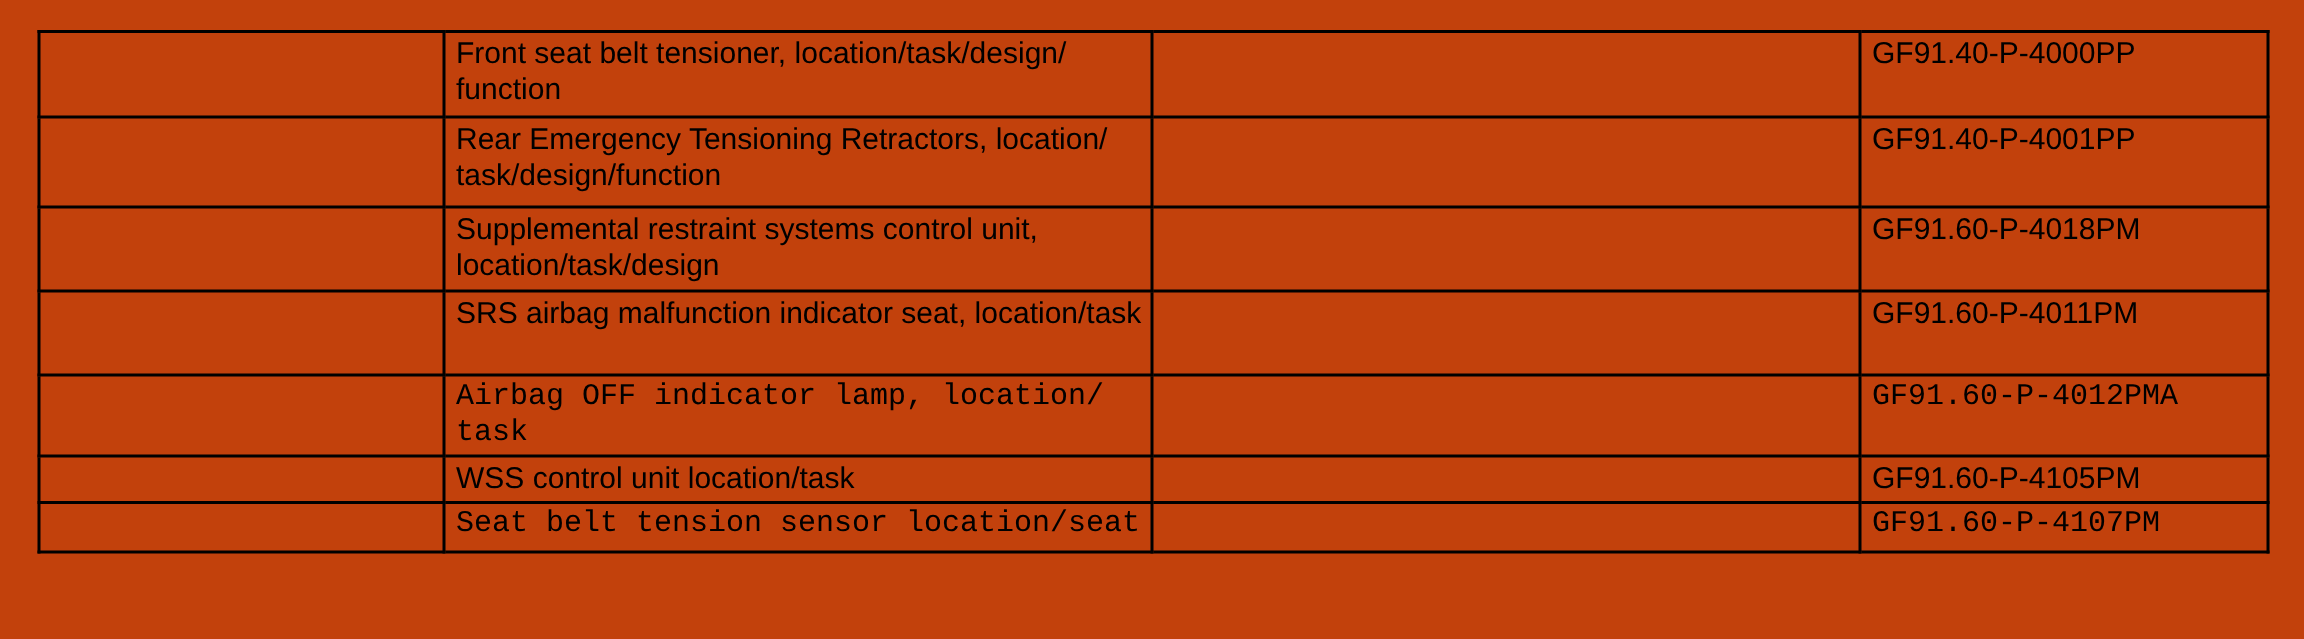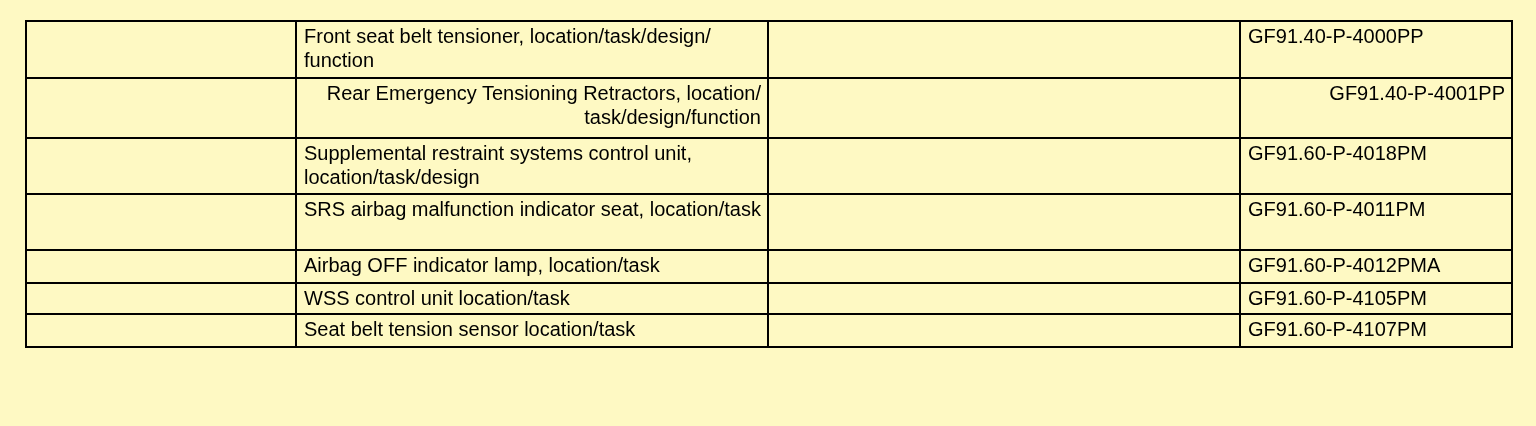--- a/index.html
+++ b/index.html
@@ -7,21 +7,21 @@
     width: 1536px;
     height: 426px;
     background: #ffffff;
     overflow: hidden;
     font-family: "Liberation Sans", "DejaVu Sans", sans-serif;
   }
   .page {
     position: relative;
     width: 1536px;
     height: 426px;
-    background: #fef9c3;
+    background: #c2410c;
   }
   table.doc-table {
     position: absolute;
     left: 25px;
     top: 20px;
     width: 1486px;
     border-collapse: collapse;
     table-layout: fixed;
     color: #000000;
   }
@@ -32,23 +32,23 @@
     line-height: 24px;
     padding: 2px 6px 2px 7px;
     overflow: hidden;
     word-wrap: break-word;
   }
   col.c-blank-left  { width: 270px; }
   col.c-desc        { width: 472px; }
   col.c-blank-mid   { width: 472px; }
   col.c-code        { width: 272px; }
   tr.r-tall td { height: 57px; }
-  tr.r-tall2 td { height: 60px; text-align: right; }
+  tr.r-tall2 td { height: 60px; }
   tr.r-tall3 td { height: 56px; }
-  tr.r-short td { height: 33px; }
+  tr.r-short td { height: 33px; font-family: Liberation Mono, monospace; }
   tr.r-short2 td { height: 31px; }
 </style>
 </head>
 <body>
 
 <div class="page">
   <table class="doc-table">
     <colgroup>
       <col class="c-blank-left">
       <col class="c-desc">
@@ -87,19 +87,19 @@
         <td>GF91.60-P-4012PMA</td>
       </tr>
       <tr class="r-short2">
         <td></td>
         <td>WSS control unit location/​task</td>
         <td></td>
         <td>GF91.60-P-4105PM</td>
       </tr>
       <tr class="r-short">
         <td></td>
-        <td>Seat belt tension sensor location/​task</td>
+        <td>Seat belt tension sensor location/​seat</td>
         <td></td>
         <td>GF91.60-P-4107PM</td>
       </tr>
     </tbody>
   </table>
 </div>
 
 </body></html>

